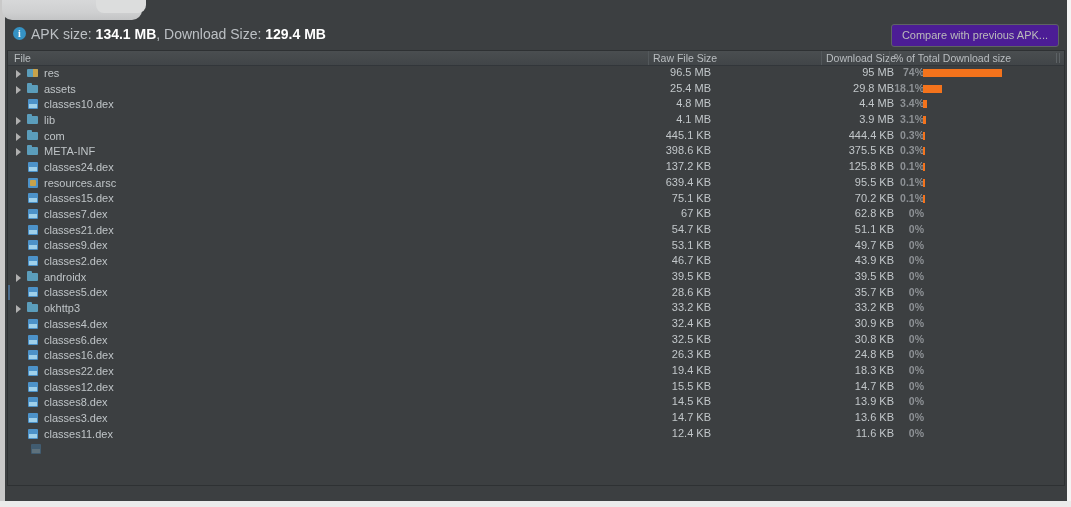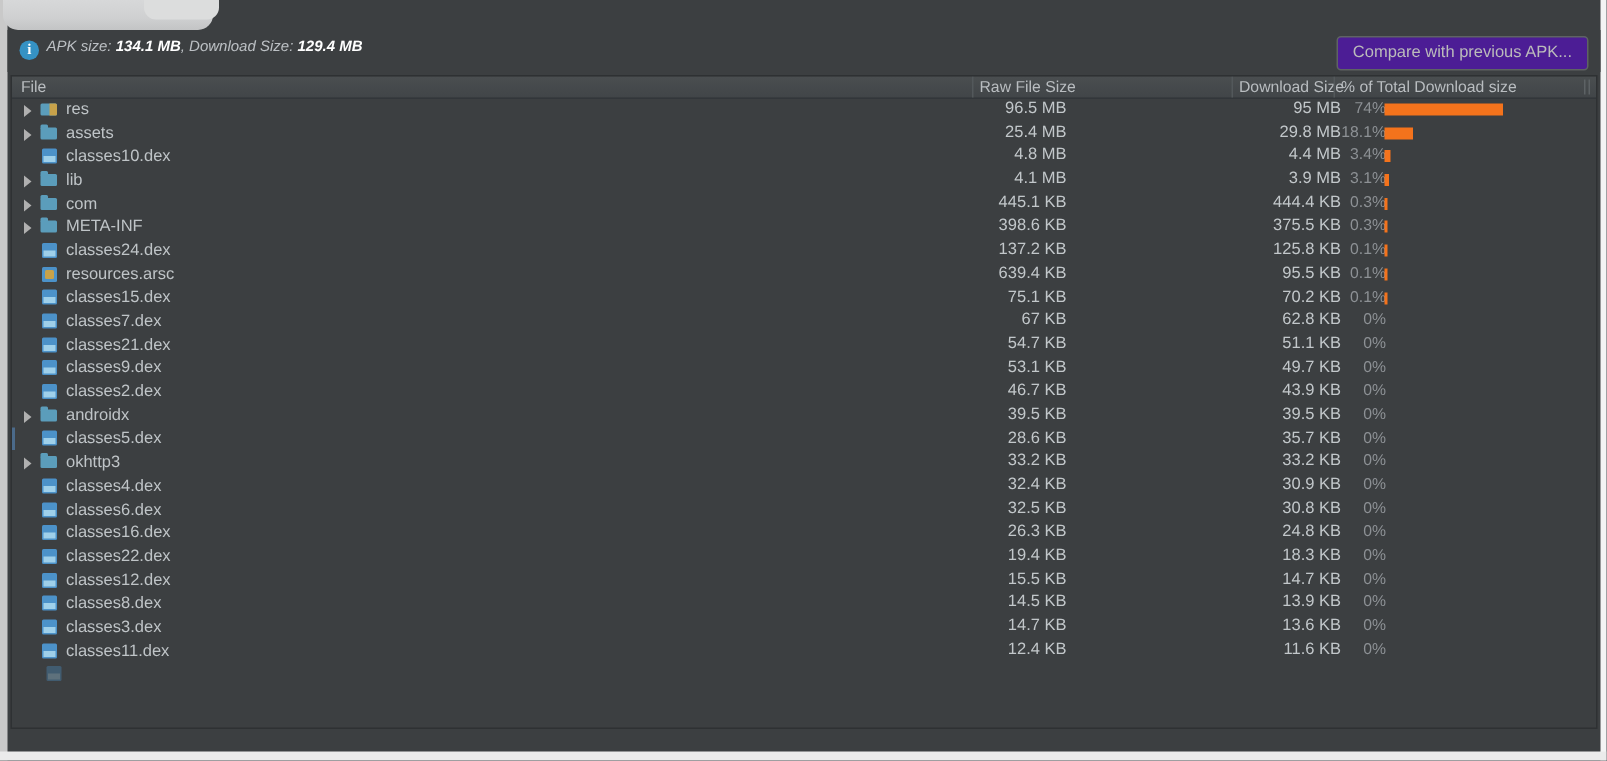--- a/index.html
+++ b/index.html
@@ -88,24 +88,23 @@
     color: #ffffff;
     font-size: 10px;
     font-weight: bold;
     line-height: 13px;
     text-align: center;
     font-family: "Liberation Serif", serif;
   }
   .summary-text {
     position: absolute;
     left: 26px; top: 6px;
-    font-size: 10px;
+    font-size: 14px;
     color: #bcc0c4;
     white-space: nowrap;
-    font-style: italic;
   }
   .summary-text b { color: #ffffff; font-weight: bold; }
 
   .compare-btn {
     position: absolute;
     right: 8px; top: 4px;
     height: 21px;
     padding: 0 10px;
     line-height: 21px;
     font-size: 11px;
@@ -287,20 +286,21 @@
     white-space: nowrap;
   }
   .cell-pct {
     position: absolute;
     right: 140px; top: 0;
     height: 15.7px; line-height: 15.7px;
     font-size: 10.5px;
     color: #8d9195;
     text-align: right;
     white-space: nowrap;
+    font-weight: bold;
   }
   .cell-bar {
     position: absolute;
     left: 915px; top: 4px;
     height: 8px;
   }
   .bar {
     height: 8px;
     background: #f4731c;
   }

